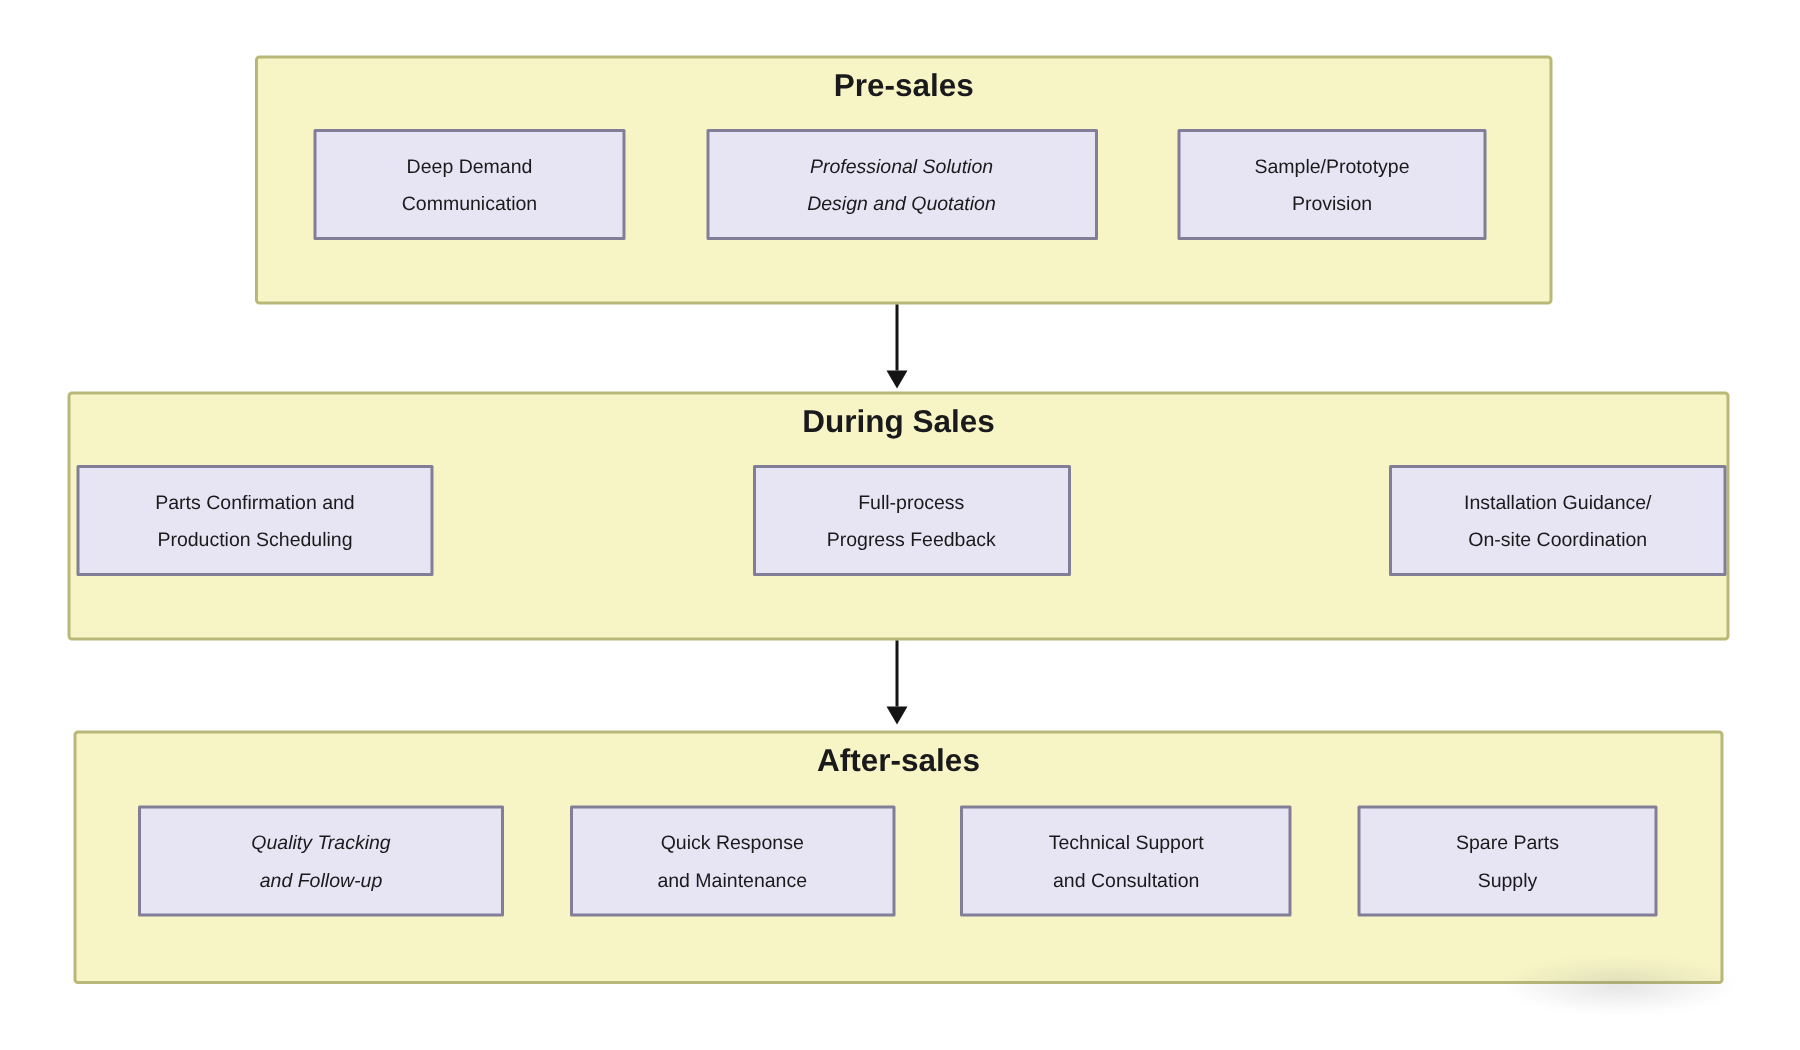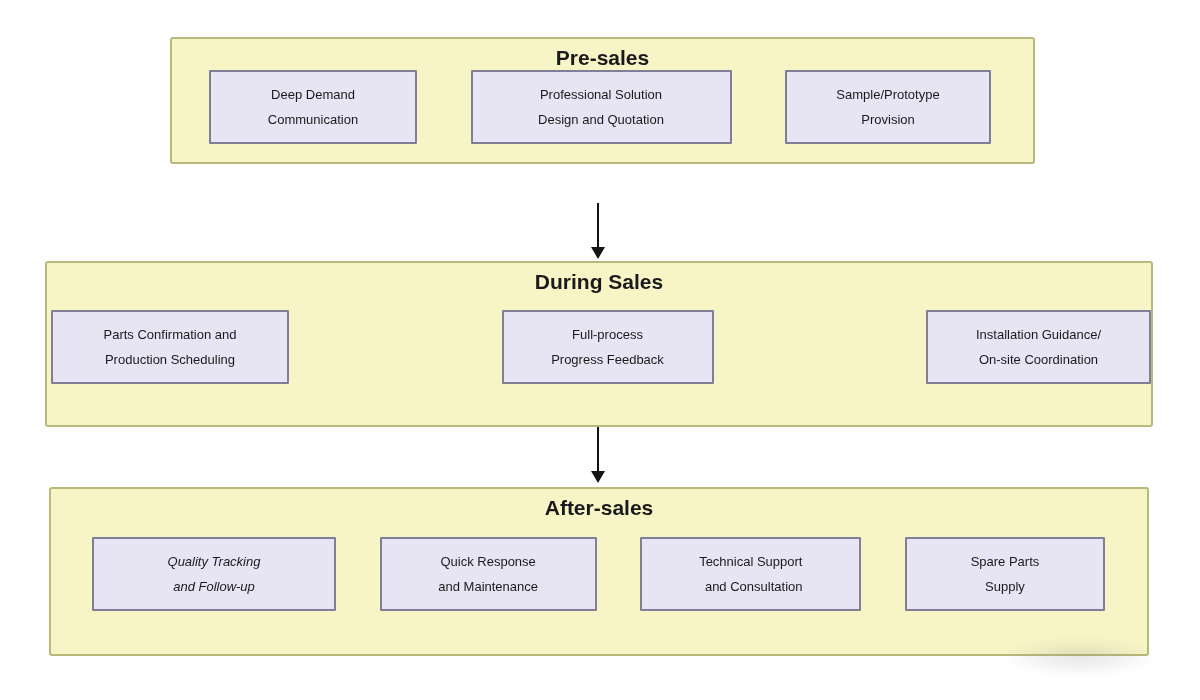--- a/index.html
+++ b/index.html
@@ -80,26 +80,26 @@
     filter: blur(3px);
     opacity: 0.5;
     pointer-events: none;
   }
 </style>
 </head>
 <body>
 
 <div class="canvas">
 
-  <div class="section" style="left:170px; top:37px; width:865px; height:127px;">
+  <div class="section" style="left:170px; top:37px; width:865px; height:166px;">
     <div class="section-title">Pre-sales</div>
     <div class="boxes-row" style="padding:0 42px 0 37px;">
       <div class="process-box" style="width:208px;">Deep Demand
 Communication</div>
-      <div class="process-box" style="width:261px;">Professional Solution
+      <div class="process-box" style="width:261px;font-style:italic;">Professional Solution
 Design and Quotation</div>
       <div class="process-box" style="width:206px;">Sample/Prototype
 Provision</div>
     </div>
   </div>
 
   <div class="flow-arrow" style="left:597px; top:203px; height:44px;">
     <div class="arrowhead"></div>
   </div>
 
@@ -119,21 +119,21 @@
     <div class="arrowhead"></div>
   </div>
 
   <div class="section" style="left:49px; top:487px; width:1100px; height:169px;">
     <div class="section-title">After-sales</div>
     <div class="boxes-row" style="padding:0 42px 0 41px;">
       <div class="process-box" style="width:244px;font-style:italic;">Quality Tracking
 and Follow-up</div>
       <div class="process-box" style="width:217px;">Quick Response
 and Maintenance</div>
-      <div class="process-box" style="width:221px;text-align:right;">Technical Support
+      <div class="process-box" style="width:221px;">Technical Support
 and Consultation</div>
       <div class="process-box" style="width:200px;">Spare Parts
 Supply</div>
     </div>
   </div>
 
   <div class="smudge"></div>
 
 </div>
 

